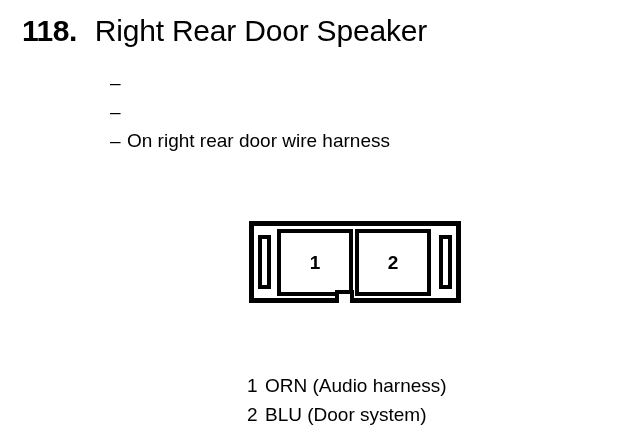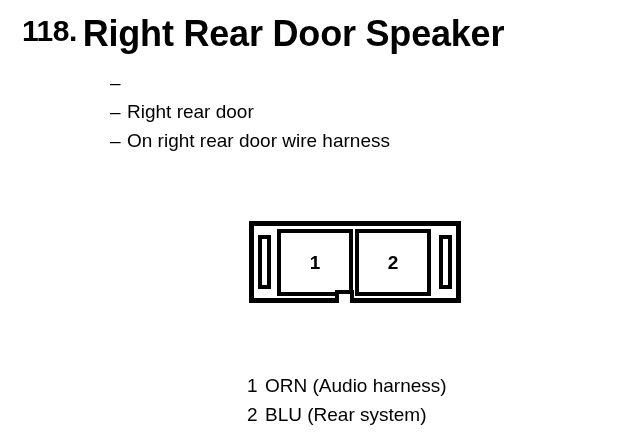--- a/index.html
+++ b/index.html
@@ -26,24 +26,24 @@
     align-items: flex-start;
     white-space: nowrap;
   }
   .heading-number {
     font-size: 30px;
     font-weight: bold;
     letter-spacing: -0.5px;
     line-height: 1;
   }
   .heading-title {
-    font-size: 36px;
-    font-weight: bold;
+    font-size: 30px;
+    font-weight: normal;
     line-height: 1;
-    margin-left: 6px;
+    margin-left: 18px;
     letter-spacing: -0.2px;
   }
 
   
   .detail-list {
     position: absolute;
     left: 110px;
     top: 68px;
     margin: 0;
     padding: 0;
@@ -156,21 +156,20 @@
   <span class="heading-number">118.</span>
   <span class="heading-title">Right Rear Door Speaker</span>
 </div>
 
 <ul class="detail-list">
   <li>
     <span class="detail-dash">–</span>
   </li>
   <li>
     <span class="detail-dash">–</span>
-    <span>Right rear door</span>
   </li>
   <li>
     <span class="detail-dash">–</span>
     <span>On right rear door wire harness</span>
   </li>
 </ul>
 
 <div class="connector">
   <div class="conn-outer"></div>
 
@@ -187,15 +186,15 @@
   <div class="conn-notch"></div>
 </div>
 
 <ul class="legend">
   <li>
     <span class="legend-pin">1</span>
     <span>ORN (Audio harness)</span>
   </li>
   <li>
     <span class="legend-pin">2</span>
-    <span>BLU (Rear system)</span>
+    <span>BLU (Door system)</span>
   </li>
 </ul>
 
 </body></html>

